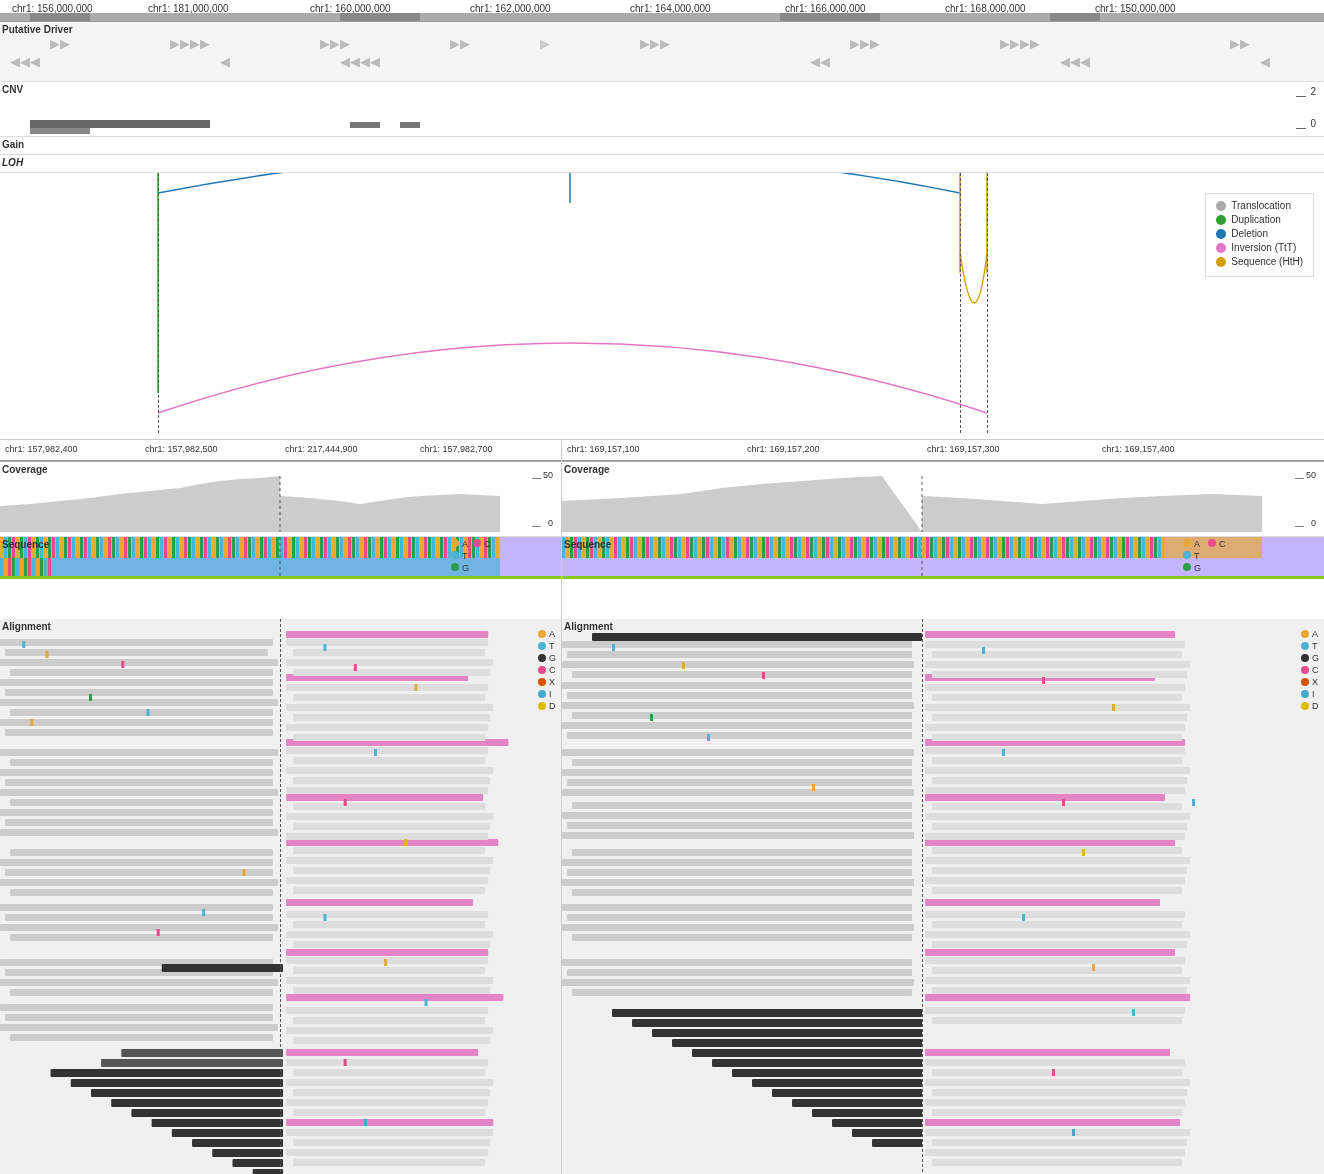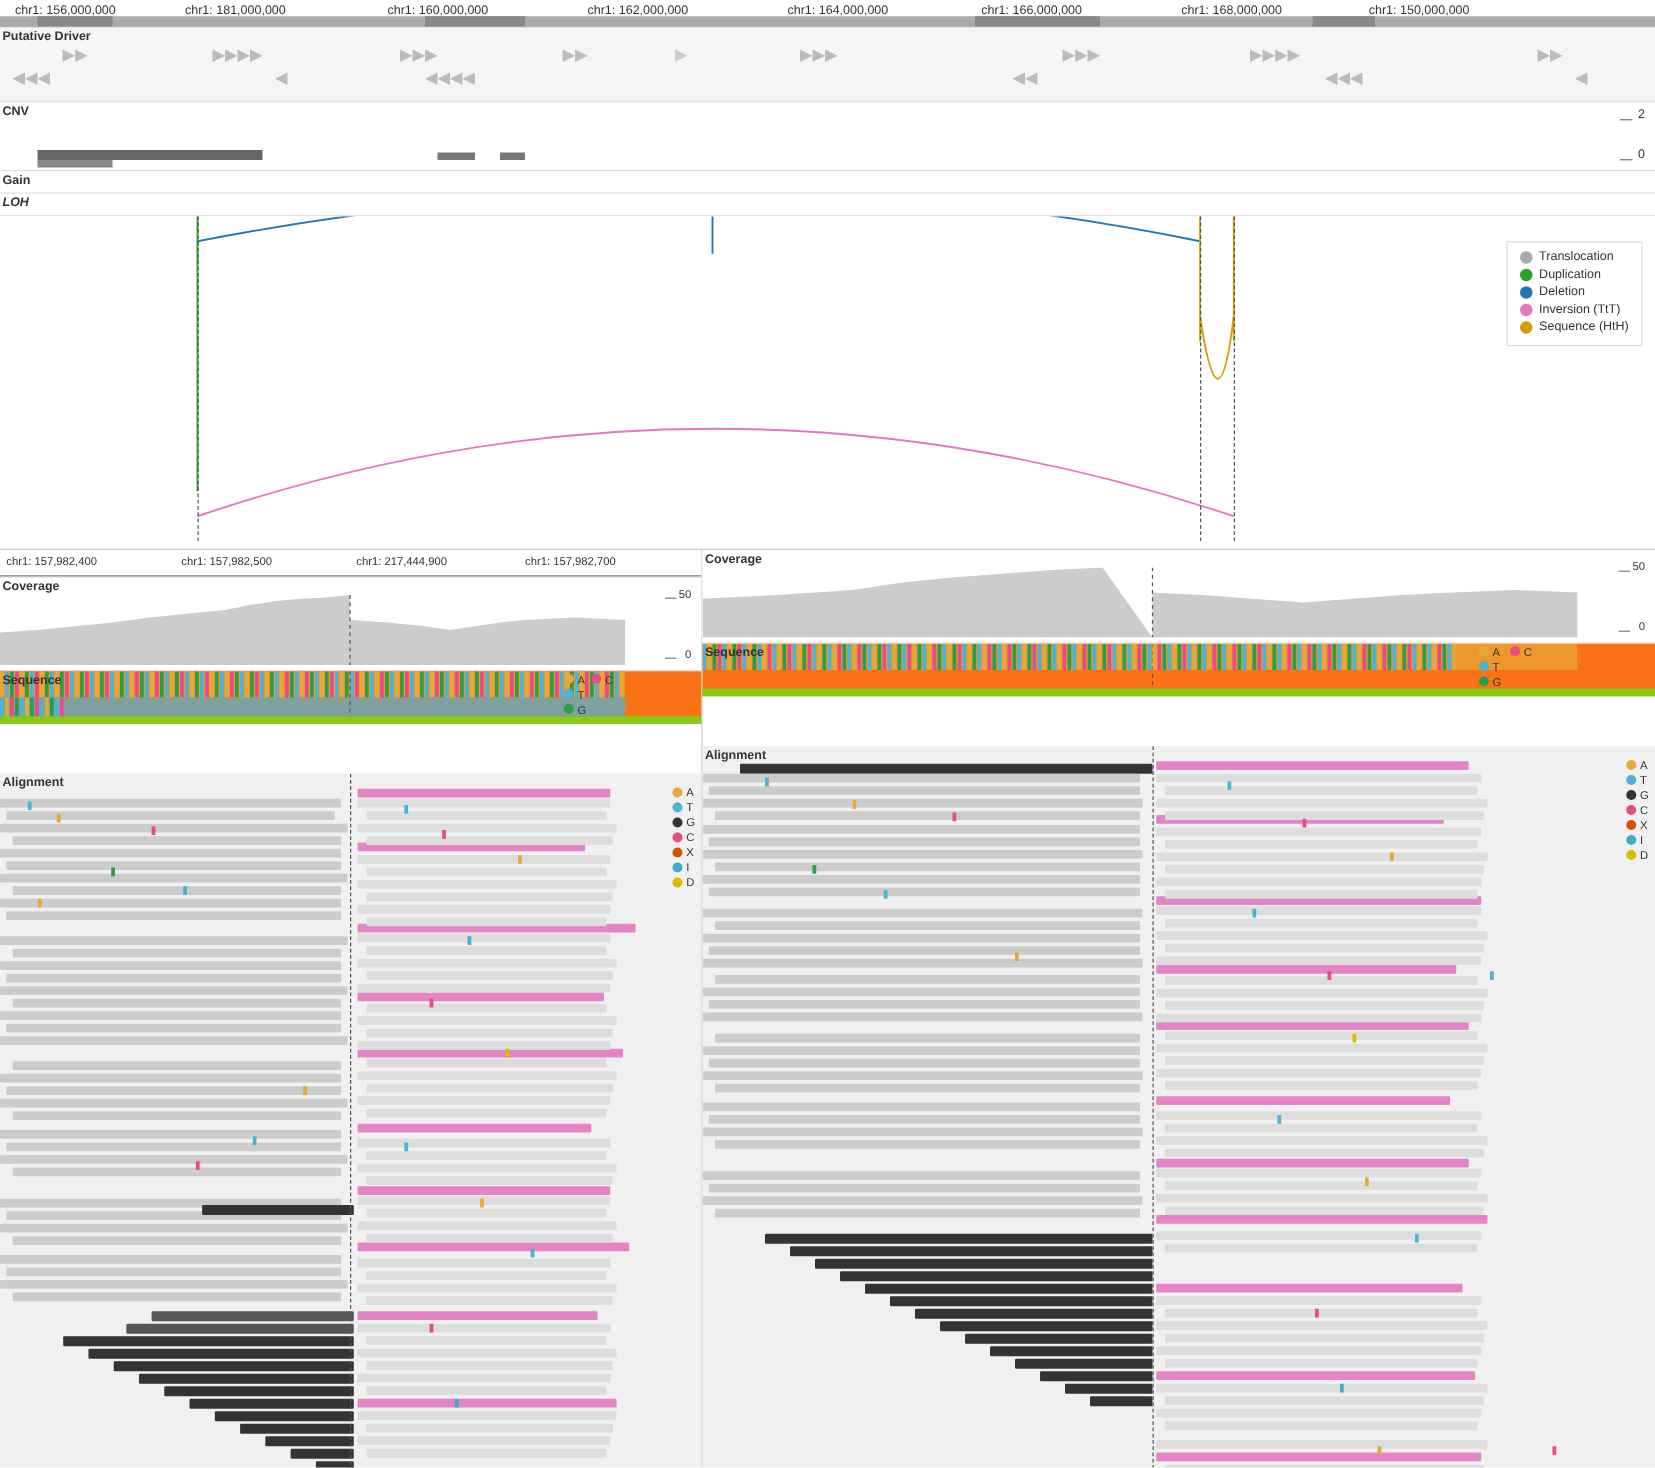--- a/index.html
+++ b/index.html
@@ -126,22 +126,22 @@
     .coverage-label {
       position: absolute;
       left: 2px;
       top: 2px;
       font-size: 10px;
       font-weight: bold;
     }
 
     .sequence-track {
       height: 42px;
-      background: #f97316;
-      border-bottom: 6px solid #84cc16;
+      background: #c4b5fd;
+      border-bottom: 3px solid #84cc16;
       position: relative;
       overflow: hidden;
       padding-left: 41px;
     }
 
     .alignment-track {
       background: #f0f0f0;
       position: relative;
       overflow: hidden;
       margin-top: 40px;
@@ -644,20 +644,27 @@
         <rect x="420" y="380" width="3" height="7" fill="#4db3d4"></rect>
         <rect x="340" y="440" width="3" height="7" fill="#e84b8a"></rect>
         <rect x="360" y="500" width="3" height="7" fill="#44aacc"></rect>
         <rect x="390" y="555" width="3" height="7" fill="#e8a838"></rect>
       </svg>
     </div>
   </div>
 
   <div class="right-detail">
 
+    <div class="detail-ruler">
+      <span style="position:absolute; left:5px; top:4px; font-size:9px;">chr1: 169,157,100</span>
+      <span style="position:absolute; left:185px; top:4px; font-size:9px;">chr1: 169,157,200</span>
+      <span style="position:absolute; left:365px; top:4px; font-size:9px;">chr1: 169,157,300</span>
+      <span style="position:absolute; left:540px; top:4px; font-size:9px;">chr1: 169,157,400</span>
+      <div style="position:absolute; bottom:0; left:0; right:0; height:1px; background:#999;"></div>
+    </div>
 
     <div class="coverage-track">
       <span class="coverage-label">Coverage</span>
       <span style="position:absolute; right:8px; top:8px; font-size:9px;">50</span>
       <span style="position:absolute; right:20px; top:11px; font-size:9px;">—</span>
       <span style="position:absolute; right:8px; top:56px; font-size:9px;">0</span>
       <span style="position:absolute; right:20px; top:59px; font-size:9px;">—</span>
       <svg style="position:absolute; left:0; top:14px; width:700px; height:56px;" viewBox="0 0 700 56" preserveAspectRatio="none">
         <polygon points="0,56 0,25 60,22 120,18 160,12 200,8 240,5 280,2 320,0 360,56" fill="#cccccc"></polygon>
         <polygon points="360,56 360,20 400,22 440,25 480,28 520,25 560,22 600,20 650,18 700,20 700,56" fill="#cccccc"></polygon>

